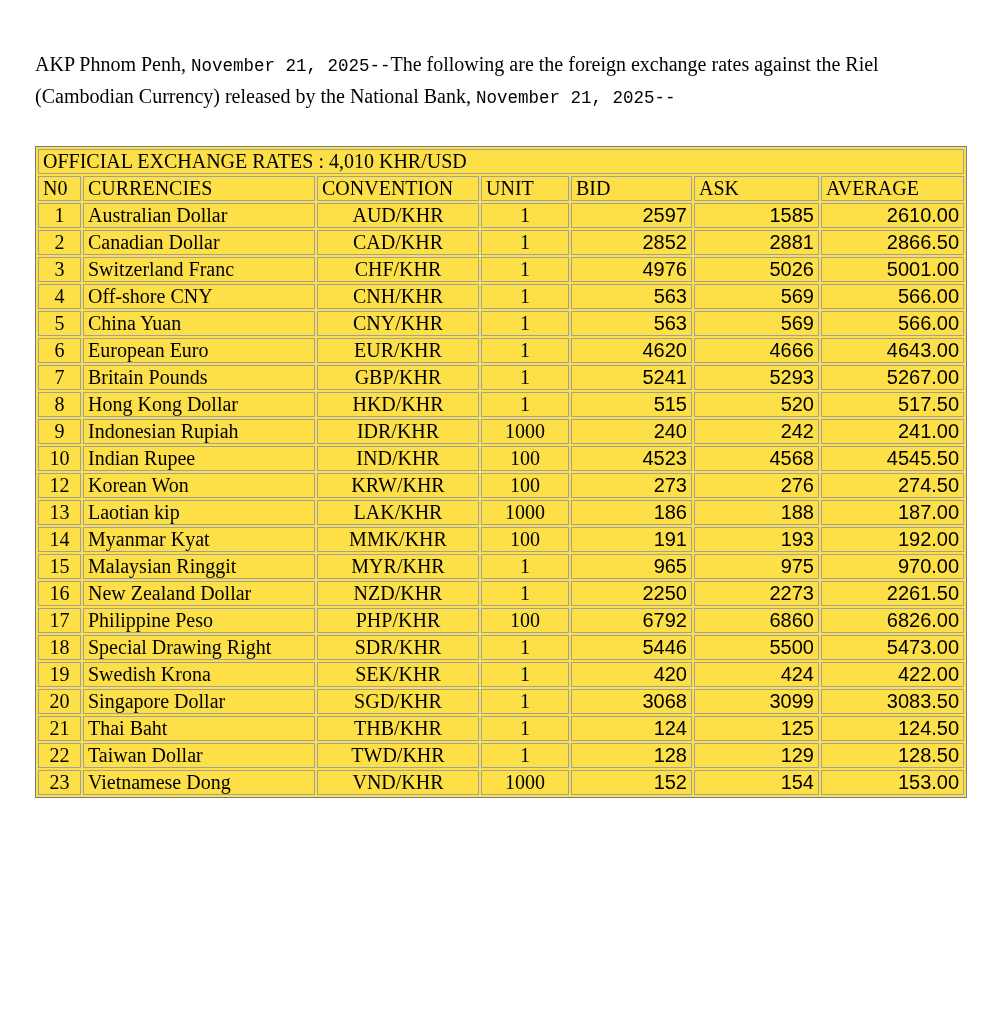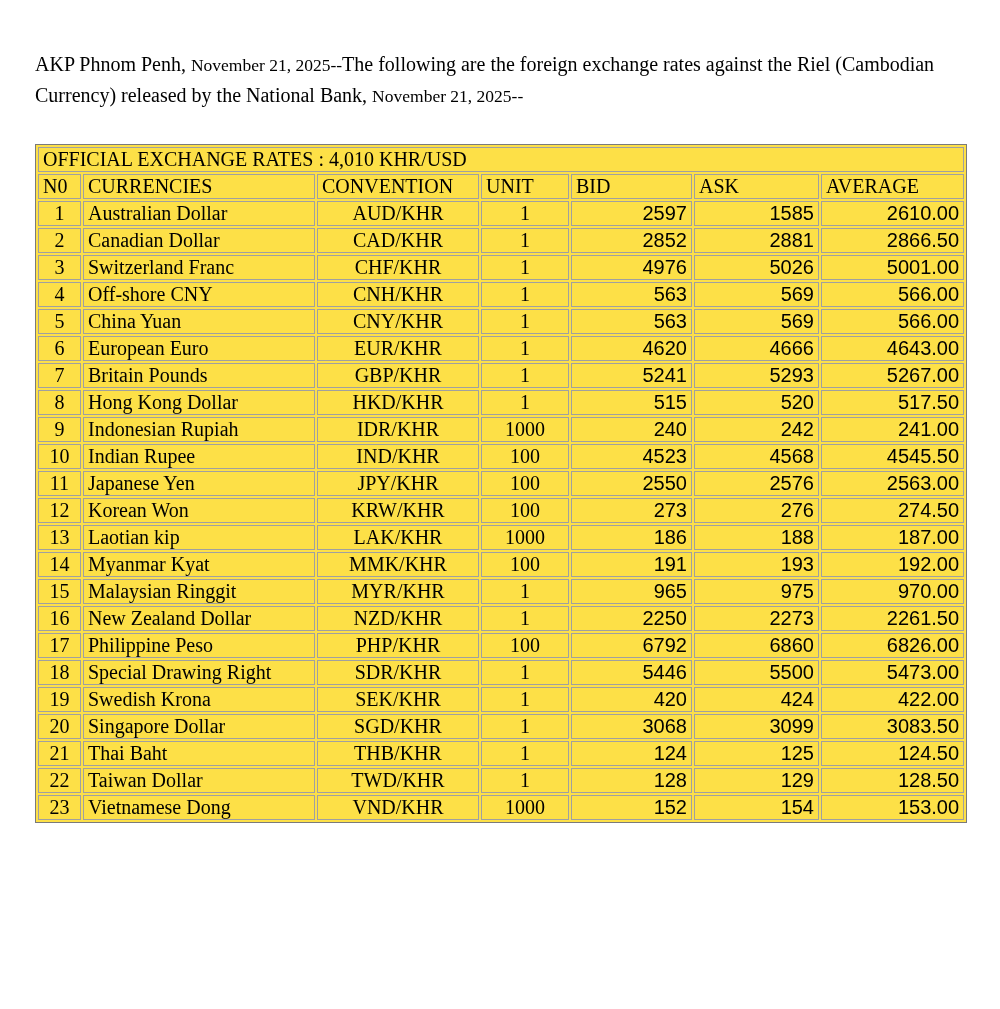--- a/index.html
+++ b/index.html
@@ -25,21 +25,21 @@
     margin: 0;
     letter-spacing: 0.2px;
   }
   .intro {
     margin: 37px 0 0 0;
     width: 940px;
     font-size: 20px;
     line-height: 30px;
   }
   .intro .sans {
-    font-family: Liberation Serif, serif;
+    font-family: Liberation Mono, monospace;
     font-size: 17.5px;
     margin-top: 16px;
   }
   table.rates {
     margin-top: 33px;
     width: 930px;
     table-layout: fixed;
     border-collapse: separate;
     border-spacing: 2px;
     border: 1px solid #7a7a7a;
@@ -188,29 +188,20 @@
         <tr>
           <td class="c-center">10</td>
           <td class="c-left">Indian Rupee</td>
           <td class="c-center">IND/KHR</td>
           <td class="c-center">100</td>
           <td class="num">4523</td>
           <td class="num">4568</td>
           <td class="num">4545.50</td>
         </tr>
         <tr>
-          <td class="c-center">11</td>
-          <td class="c-left">Japanese Yen</td>
-          <td class="c-center">JPY/KHR</td>
-          <td class="c-center">100</td>
-          <td class="num">2550</td>
-          <td class="num">2576</td>
-          <td class="num">2563.00</td>
-        </tr>
-        <tr>
           <td class="c-center">12</td>
           <td class="c-left">Korean Won</td>
           <td class="c-center">KRW/KHR</td>
           <td class="c-center">100</td>
           <td class="num">273</td>
           <td class="num">276</td>
           <td class="num">274.50</td>
         </tr>
         <tr>
           <td class="c-center">13</td>

